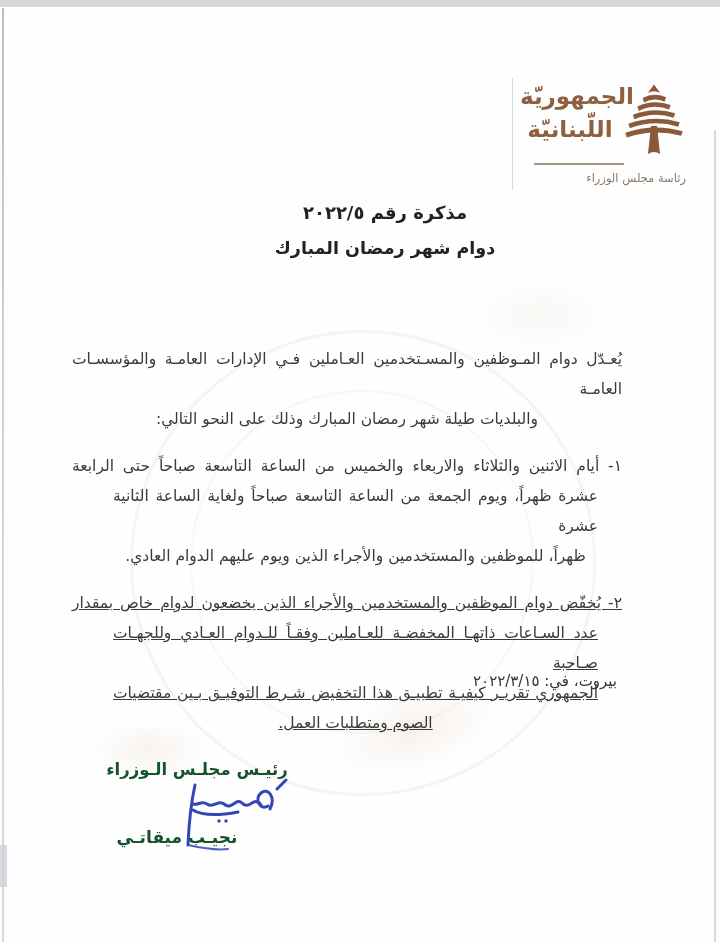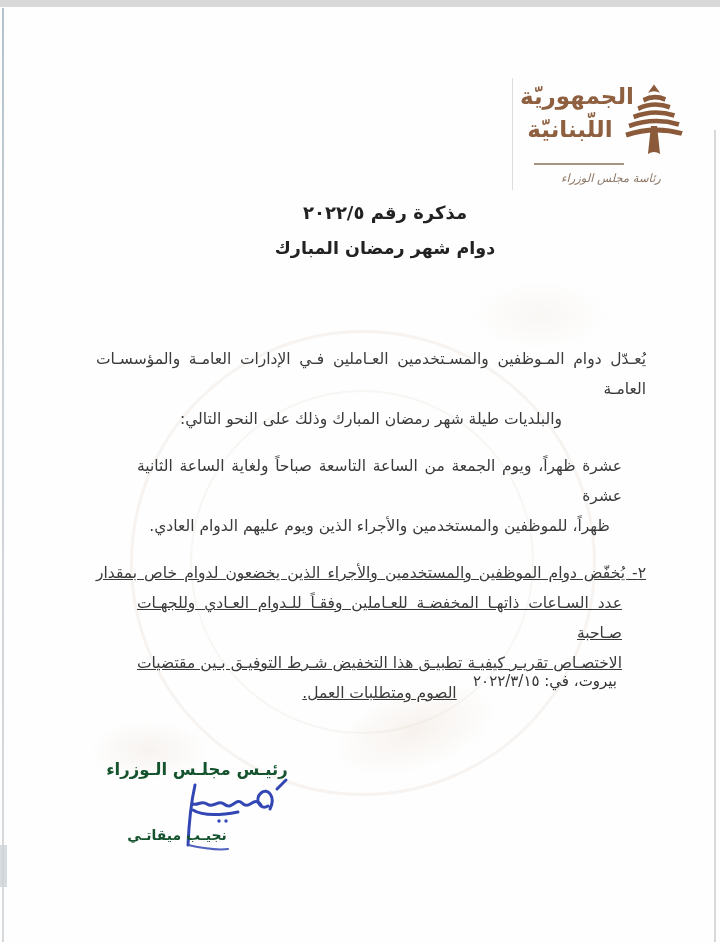--- a/index.html
+++ b/index.html
@@ -24,44 +24,44 @@
   .smudge1{position:absolute;left:330px;top:690px;width:170px;height:80px;background:radial-gradient(closest-side,rgba(208,176,148,.16),rgba(208,176,148,0));transform:rotate(-18deg);}
   .smudge2{position:absolute;left:90px;top:720px;width:120px;height:60px;background:radial-gradient(closest-side,rgba(200,170,145,.13),rgba(200,170,145,0));}
   .smudge3{position:absolute;left:470px;top:280px;width:140px;height:70px;background:radial-gradient(closest-side,rgba(210,185,160,.10),rgba(210,185,160,0));}
 
   
   .emblem{position:absolute;top:70px;left:520px;width:176px;color:#8a5c3e;}
   .emblem-top{display:flex;direction:ltr;align-items:flex-start;}
   .calligraphy{width:100px;text-align:center;font-weight:bold;font-size:23px;line-height:33px;padding-top:10px;color:#8e6040;}
   .cedar{width:68px;height:76px;margin-top:12px;flex:none;}
   .emblem-divider{width:90px;height:0;border-top:2px solid #8f7963;margin:5px 72px 6px 10px;opacity:.8;}
-  .emblem-subtitle{font-size:11.5px;color:#8d7968;width:150px;text-align:center;margin:0 10px 0 auto;letter-spacing:0;font-style:italic;}
+  .emblem-subtitle{font-size:11.5px;color:#8d7968;width:150px;text-align:right;margin:0 10px 0 auto;letter-spacing:0;}
 
   
   .title-block{position:absolute;top:202px;left:0;width:720px;text-align:center;transform:translateX(25px);color:#222;}
   .memo-number{font-size:18px;font-weight:bold;margin:0 0 15px 0;}
   .memo-subject{font-size:17.5px;font-weight:bold;}
 
   
-  .body-col{position:absolute;top:344px;right:74px;width:550px;color:#3a3a3a;}
+  .body-col{position:absolute;top:344px;right:98px;width:550px;color:#3a3a3a;}
   .line{font-size:15.5px;line-height:30px;}
   .jline{text-align:justify;text-align-last:justify;-moz-text-align-last:justify;}
   .cline{text-align:center;}
   .cont{padding-right:24px;margin-left:41px;}
   .para{margin-bottom:17px;}
   .para:last-child{margin-bottom:0;text-decoration:underline;}
 
   
   .date-line{position:absolute;top:672px;right:103px;font-size:15px;color:#333;}
 
   
   .sig-block{position:absolute;top:760px;left:86px;width:222px;text-align:center;color:#14532d;}
   .sig-title{font-size:16.5px;font-weight:bold;white-space:nowrap;}
   .sig-ink{display:block;width:132px;height:78px;margin:-4px 14px 0 auto;}
-  .sig-name{font-size:14px;font-weight:bold;margin-top:-26px;transform:translateX(-20px);white-space:nowrap;}
+  .sig-name{font-size:17px;font-weight:bold;margin-top:-26px;transform:translateX(-20px);white-space:nowrap;}
 </style>
 </head>
 <body>
 
 <div class="page">
 
   <div class="scan-top"></div>
   <div class="scan-left"></div>
   <div class="scan-right"></div>
   <div class="scan-left-blot"></div>
@@ -98,27 +98,28 @@
     <div class="memo-number">مذكرة رقم ٢٠٢٢/٥</div>
     <div class="memo-subject">دوام شهر رمضان المبارك</div>
   </div>
 
   <div class="body-col">
     <div class="para">
       <div class="line jline">يُعـدّل دوام المـوظفين والمسـتخدمين العـاملين فـي الإدارات العامـة والمؤسسـات العامـة</div>
       <div class="line cline">والبلديات طيلة شهر رمضان المبارك وذلك على النحو التالي:</div>
     </div>
     <div class="para">
+      <div class="line jline">١- أيام الاثنين والثلاثاء والاربعاء والخميس من الساعة التاسعة صباحاً حتى الرابعة</div>
       <div class="line jline cont">عشرة ظهراً، ويوم الجمعة من الساعة التاسعة صباحاً ولغاية الساعة الثانية عشرة</div>
       <div class="line cline cont">ظهراً، للموظفين والمستخدمين والأجراء الذين ويوم عليهم الدوام العادي.</div>
     </div>
     <div class="para">
       <div class="line jline">٢- يُخفّض دوام الموظفين والمستخدمين والأجراء الذين يخضعون لدوام خاص بمقدار</div>
       <div class="line jline cont">عدد السـاعات ذاتهـا المخفضـة للعـاملين وفقـاً للـدوام العـادي وللجهـات صـاحبة</div>
-      <div class="line jline cont">الاختصـاص تقريـر كيفيـة تطبيـق هذا التخفيض شـرط التوفيـق بـين مقتضيات</div>
+      <div class="line jline cont">الجمهوري تقريـر كيفيـة تطبيـق هذا التخفيض شـرط التوفيـق بـين مقتضيات</div>
       <div class="line cline cont">الصوم ومتطلبات العمل.</div>
     </div>
   </div>
 
   <div class="date-line">بيروت، في: ٢٠٢٢/٣/١٥</div>
 
   <div class="sig-block">
     <div class="sig-title">رئيـس مجلـس الـوزراء</div>
     <svg class="sig-ink" viewBox="0 0 132 78" aria-hidden="true">
       <g fill="none" stroke="#3246b4" stroke-width="3" stroke-linecap="round" stroke-linejoin="round">

